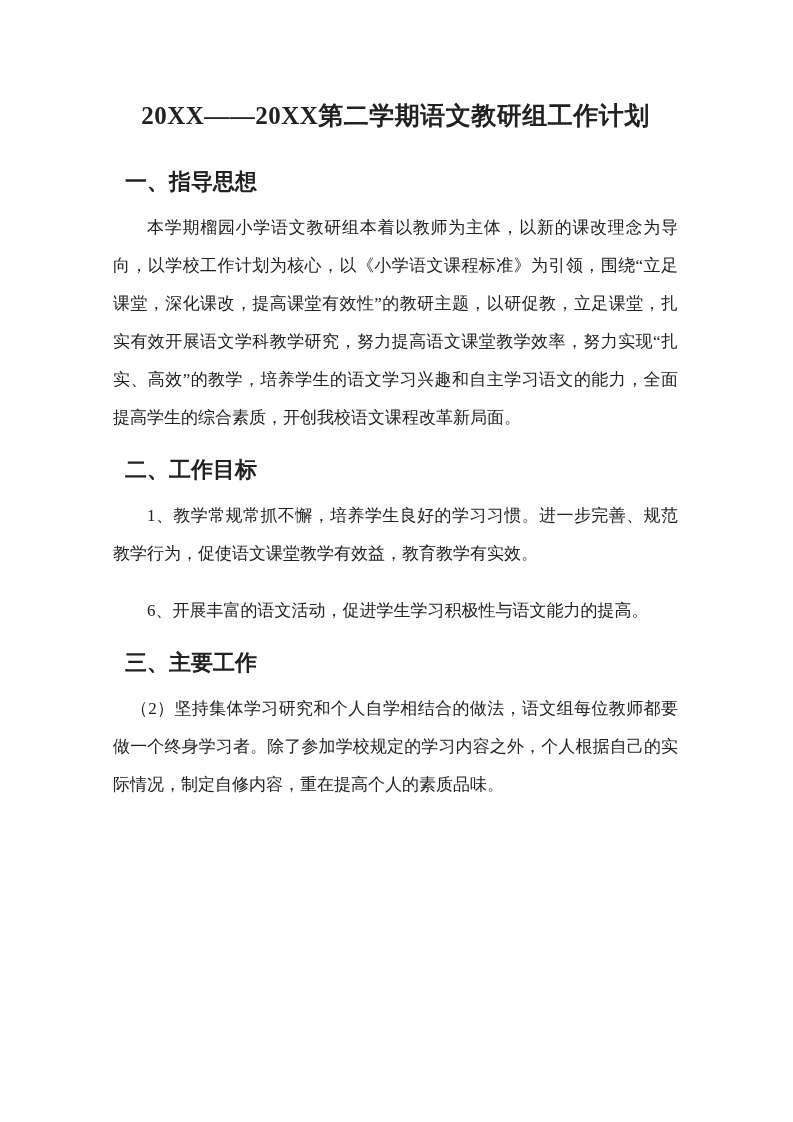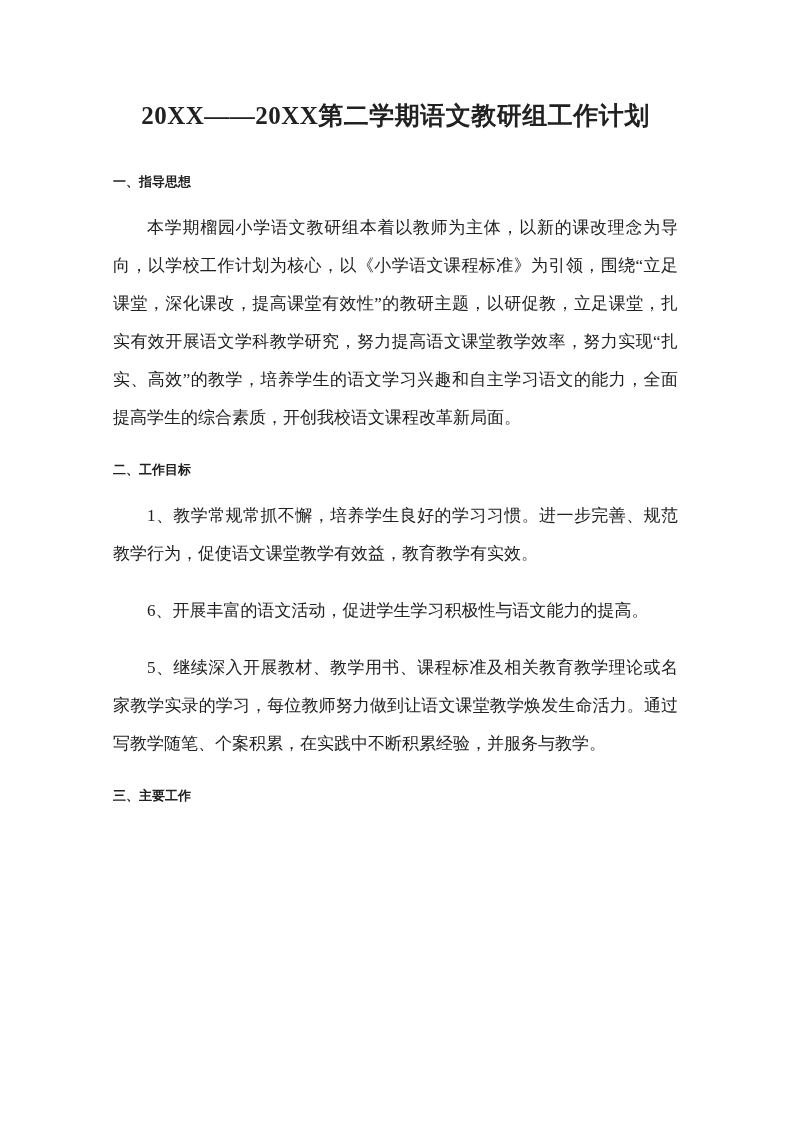--- a/index.html
+++ b/index.html
@@ -24,24 +24,24 @@
   .doc-title {
     font-size: 25px;
     font-weight: 700;
     line-height: 36px;
     text-align: center;
     margin: 0 0 34px 0;
     white-space: nowrap;
     letter-spacing: 0.5px;
   }
   .sec-heading {
-    font-size: 13px;
+    font-size: 22px;
     font-weight: 700;
     line-height: 27px;
-    margin: 0 0 14px 0;
+    margin: 0 0 14px 12px;
   }
   .para {
     font-size: 17px;
     line-height: 38px;
     margin: 0 0 19px 0;
     text-align: justify;
   }
   .indent-2 { text-indent: 2em; }
   .indent-1 { text-indent: 1.05em; }
 </style>
@@ -57,20 +57,20 @@
   <p class="para indent-2">本学期榴园小学语文教研组本着以教师为主体，以新的课改理念为导向，以学校工作计划为核心，以《小学语文课程标准》为引领，围绕“立足课堂，深化课改，提高课堂有效性”的教研主题，以研促教，立足课堂，扎实有效开展语文学科教学研究，努力提高语文课堂教学效率，努力实现“扎实、高效”的教学，培养学生的语文学习兴趣和自主学习语文的能力，全面提高学生的综合素质，开创我校语文课程改革新局面。</p>
 
   <h2 class="sec-heading">二、工作目标</h2>
 
   <p class="para indent-2">1、教学常规常抓不懈，培养学生良好的学习习惯。进一步完善、规范教学行为，促使语文课堂教学有效益，教育教学有实效。</p>
 
 
   <p class="para indent-2">6、开展丰富的语文活动，促进学生学习积极性与语文能力的提高。</p>
 
 
-  <p class="para indent-2">5、继续深入开展教材、教学用书、课程标准及相关教育教学理论或名家教学实录的学习，每位教师努力做到让语文课堂教学焕发生命活力。通过写教学随笔、个案积累，在实践中不断积累经验，并服务与教学。</p>
 
   <h2 class="sec-heading">三、主要工作</h2>
 
 
 
+  <p class="para indent-1">（2）坚持集体学习研究和个人自学相结合的做法，语文组每位教师都要做一个终身学习者。除了参加学校规定的学习内容之外，个人根据自己的实际情况，制定自修内容，重在提高个人的素质品味。</p>
 
 </div>
 
 </body></html>

